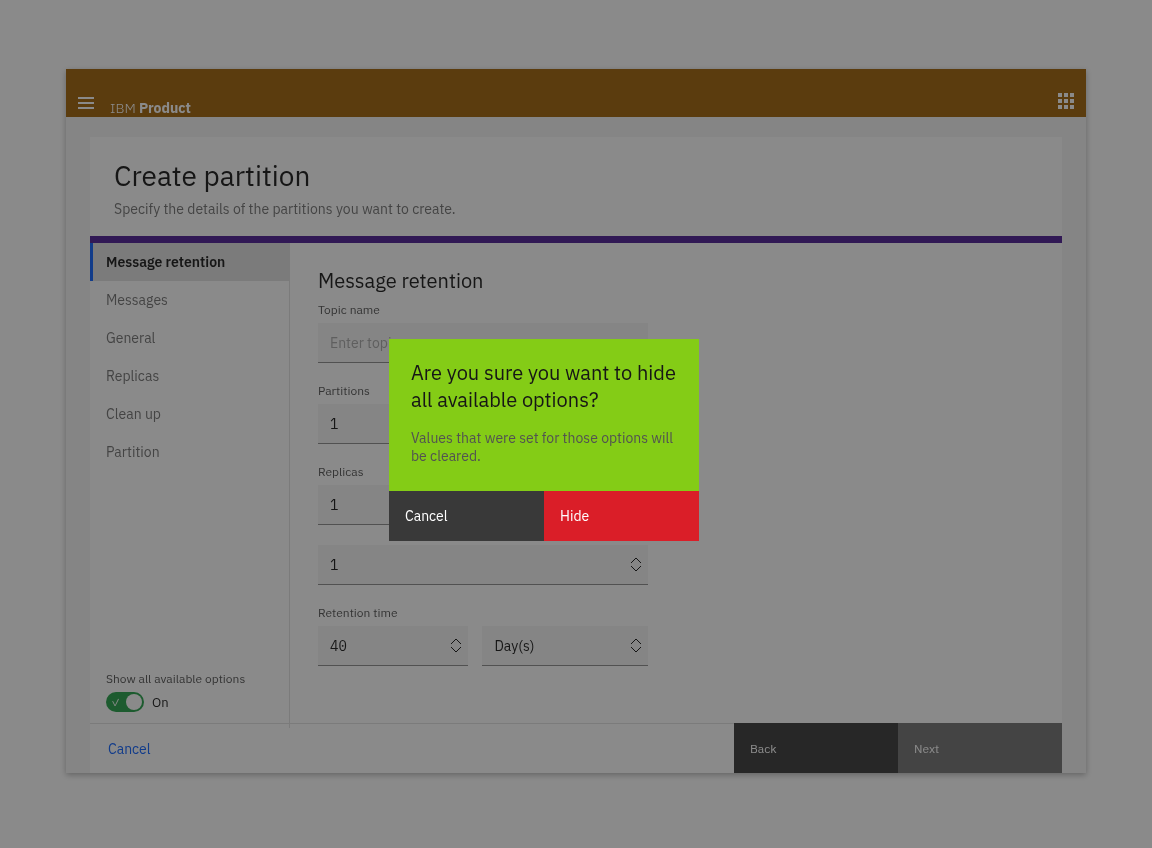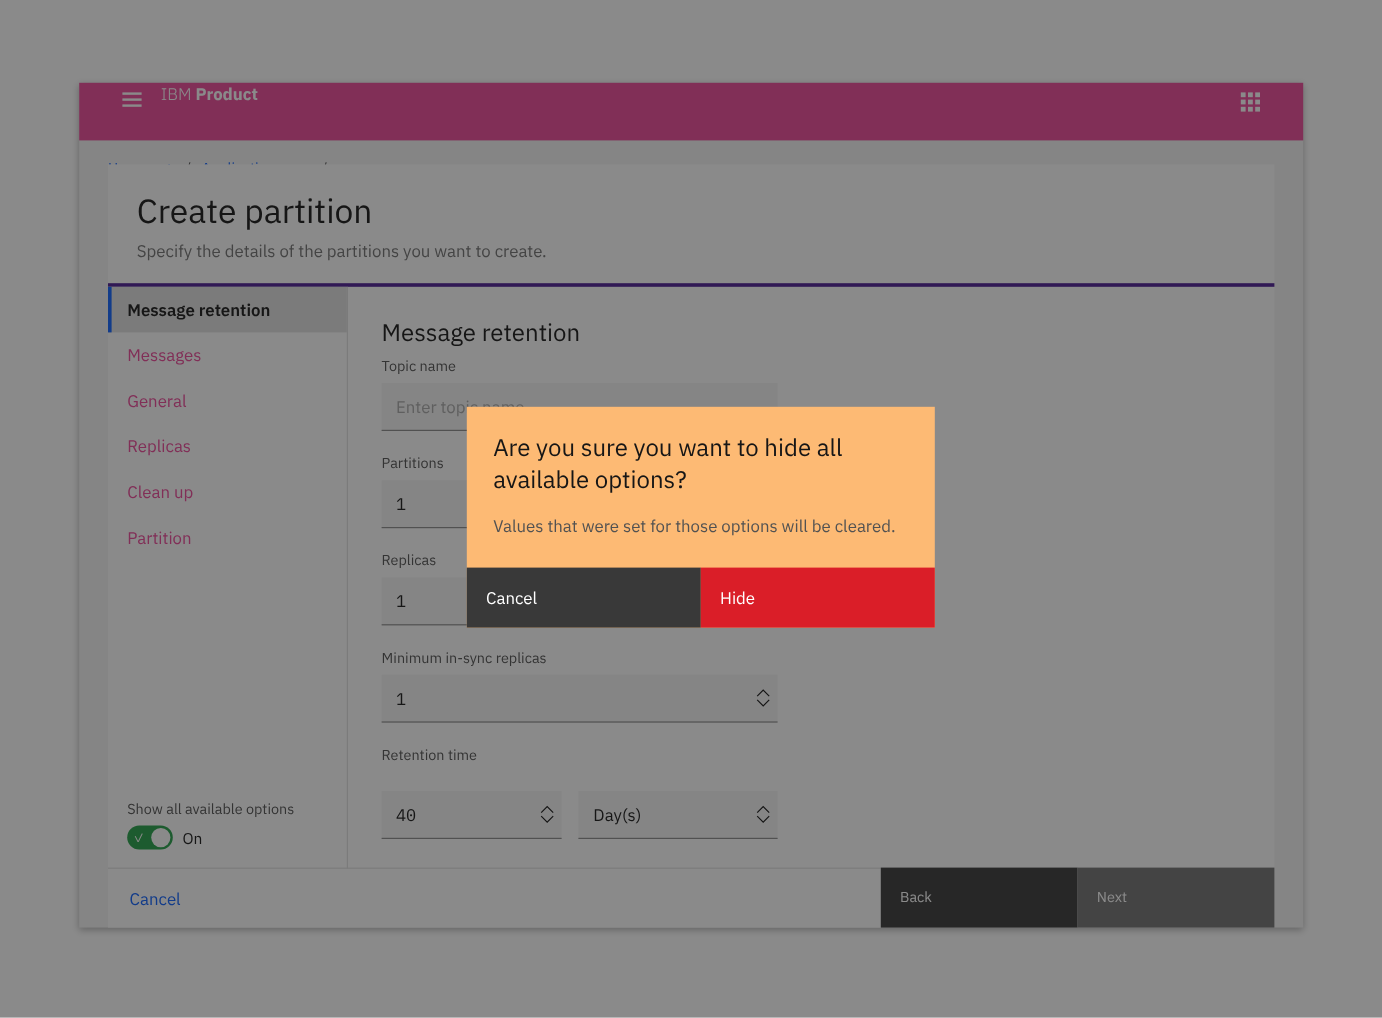--- a/index.html
+++ b/index.html
@@ -1,36 +1,36 @@
 <!DOCTYPE html>
 <html><head>
 <meta charset="utf-8">
 <style>
 *{box-sizing:border-box;margin:0;padding:0;font-family:"IBM Plex Sans",system-ui,-apple-system,sans-serif}
 body{background:#fff;width:1152px;height:848px;overflow:hidden}
 .sheet{position:absolute;left:66px;top:69px;width:1020px;height:704px;background:#f4f4f4;box-shadow:0 2px 6px rgba(0,0,0,.3)}
-.topbar{height:48px;background:#ec4899;display:flex;align-items:flex-start;padding:0 28px;color:#fff}
+.topbar{height:48px;background:#a16207;display:flex;align-items:flex-end;padding:0 4px;color:#fff}
 .hamburger{display:flex;flex-direction:column;gap:3px;padding:8px;margin-right:8px;cursor:pointer}
 .hamburger span{width:16px;height:2px;background:#fff}
 .brand{font-size:14px}
 .brand .thin{font-weight:300}
 .app-switcher{margin-left:auto;display:grid;grid-template-columns:repeat(3,4px);grid-auto-rows:4px;gap:2px;padding:8px;cursor:pointer}
 .app-switcher span{background:#fff}
 .breadcrumb{padding:16px 24px 0;font-size:12px}
 .breadcrumb a{color:#0f62fe;text-decoration:none}
 .breadcrumb .sep{color:#525252;padding:0 6px}
 .page-title{padding:4px 24px 0;font-size:14px;color:#161616}
 .dialog{position:absolute;left:24px;top:68px;right:24px;bottom:0;background:#fff;box-shadow:0 0 0 1px rgba(0,0,0,0)}
-.dlg-header{padding:20px 24px 18px;border-bottom:3px solid #4c1d95}
+.dlg-header{padding:20px 24px 18px;border-bottom:7px solid #4c1d95}
 .dlg-title{font-size:28px;font-weight:400;color:#161616;margin-bottom:6px}
 .dlg-sub{font-size:14px;color:#737373}
 .dlg-body{display:flex;height:calc(100% - 101px - 50px)}
 .sidenav{width:200px;border-right:1px solid #e0e0e0;display:flex;flex-direction:column}
 .sidenav ul{list-style:none;flex:1}
-.sidenav li{padding:10px 16px;font-size:14px;color:#ec4899;cursor:pointer}
+.sidenav li{padding:10px 16px;font-size:14px;color:#737373;cursor:pointer}
 .sidenav li.active{background:#e0e0e0;font-weight:600;color:#161616;border-left:3px solid #0f62fe;padding-left:13px}
 .toggle-row{padding:12px 16px 16px;font-size:12px;color:#525252}
 .toggle-label{margin-bottom:6px}
 .toggle{display:flex;align-items:center;gap:8px}
 .switch{width:38px;height:20px;border-radius:10px;background:#24a148;position:relative;cursor:pointer}
 .switch::after{content:"";position:absolute;right:2px;top:2px;width:16px;height:16px;background:#fff;border-radius:50%}
 .switch .check{position:absolute;left:5px;top:4px;font-size:10px;color:#fff}
 .content{flex:1;padding:24px 28px;overflow:auto}
 .section-h{font-size:20px;color:#161616;margin-bottom:8px}
 .hint{font-size:13px;color:#525252;max-width:360px;margin-bottom:20px}
@@ -46,21 +46,21 @@
 .row2 .field{flex:1;margin-bottom:20px}
 .row2 .field.wide{flex:1.1}
 .footer{position:absolute;left:0;right:0;bottom:0;height:50px;display:flex}
 .footer .cancel{flex:0 0 200px;display:flex;align-items:center;padding-left:18px;border-top:1px solid #e0e0e0}
 .footer .cancel button{background:none;border:none;color:#0f62fe;font-size:14px;cursor:pointer}
 .footer .spacer{flex:1;border-top:1px solid #e0e0e0}
 .footer .back,.footer .next{width:164px;display:flex;align-items:center;padding-left:16px;font-size:12px;color:#fff;cursor:pointer}
 .footer .back{background:#393939}
 .footer .next{background:#737373}
 .overlay{position:absolute;inset:0;background:rgba(22,22,22,.5)}
-.modal{position:absolute;left:389px;top:339px;width:390px;background:#fdba74}
+.modal{position:absolute;left:389px;top:339px;width:310px;background:#84cc16}
 .modal-body{padding:20px 22px 26px}
 .modal-title{font-size:20px;font-weight:400;color:#161616;line-height:1.35;margin-bottom:16px}
 .modal-text{font-size:14px;color:#525252}
 .modal-btns{display:flex;height:50px}
 .modal-btns button{flex:1;border:none;font-size:14px;text-align:left;padding-left:16px;cursor:pointer;color:#fff}
 .modal-cancel{background:#393939}
 .modal-hide{background:#da1e28}
 </style>
 </head>
 <body>
@@ -154,35 +154,34 @@
                   <path d="M1 6l5-5 5 5" stroke="#161616" fill="none"></path>
                 </svg>
                 <svg viewBox="0 0 12 7">
                   <path d="M1 1l5 5 5-5" stroke="#161616" fill="none"></path>
                 </svg>
               </div>
           </div>
         </div>
 
         <div class="field">
-          <label>Minimum in-sync replicas</label>
           <div class="numbox">
             <span class="val">1</span>
             <div class="steppers">
                 <svg viewBox="0 0 12 7">
                   <path d="M1 6l5-5 5 5" stroke="#161616" fill="none"></path>
                 </svg>
                 <svg viewBox="0 0 12 7">
                   <path d="M1 1l5 5 5-5" stroke="#161616" fill="none"></path>
                 </svg>
               </div>
           </div>
         </div>
 
-        <div class="field" style="max-width:330px;margin-bottom:22px">
+        <div class="field" style="max-width:330px;margin-bottom:6px">
           <label>Retention time</label>
         </div>
         <div class="row2">
           <div class="field">
             <div class="numbox">
               <span class="val">40</span>
               <div class="steppers">
                   <svg viewBox="0 0 12 7">
                     <path d="M1 6l5-5 5 5" stroke="#161616" fill="none"></path>
                   </svg>

